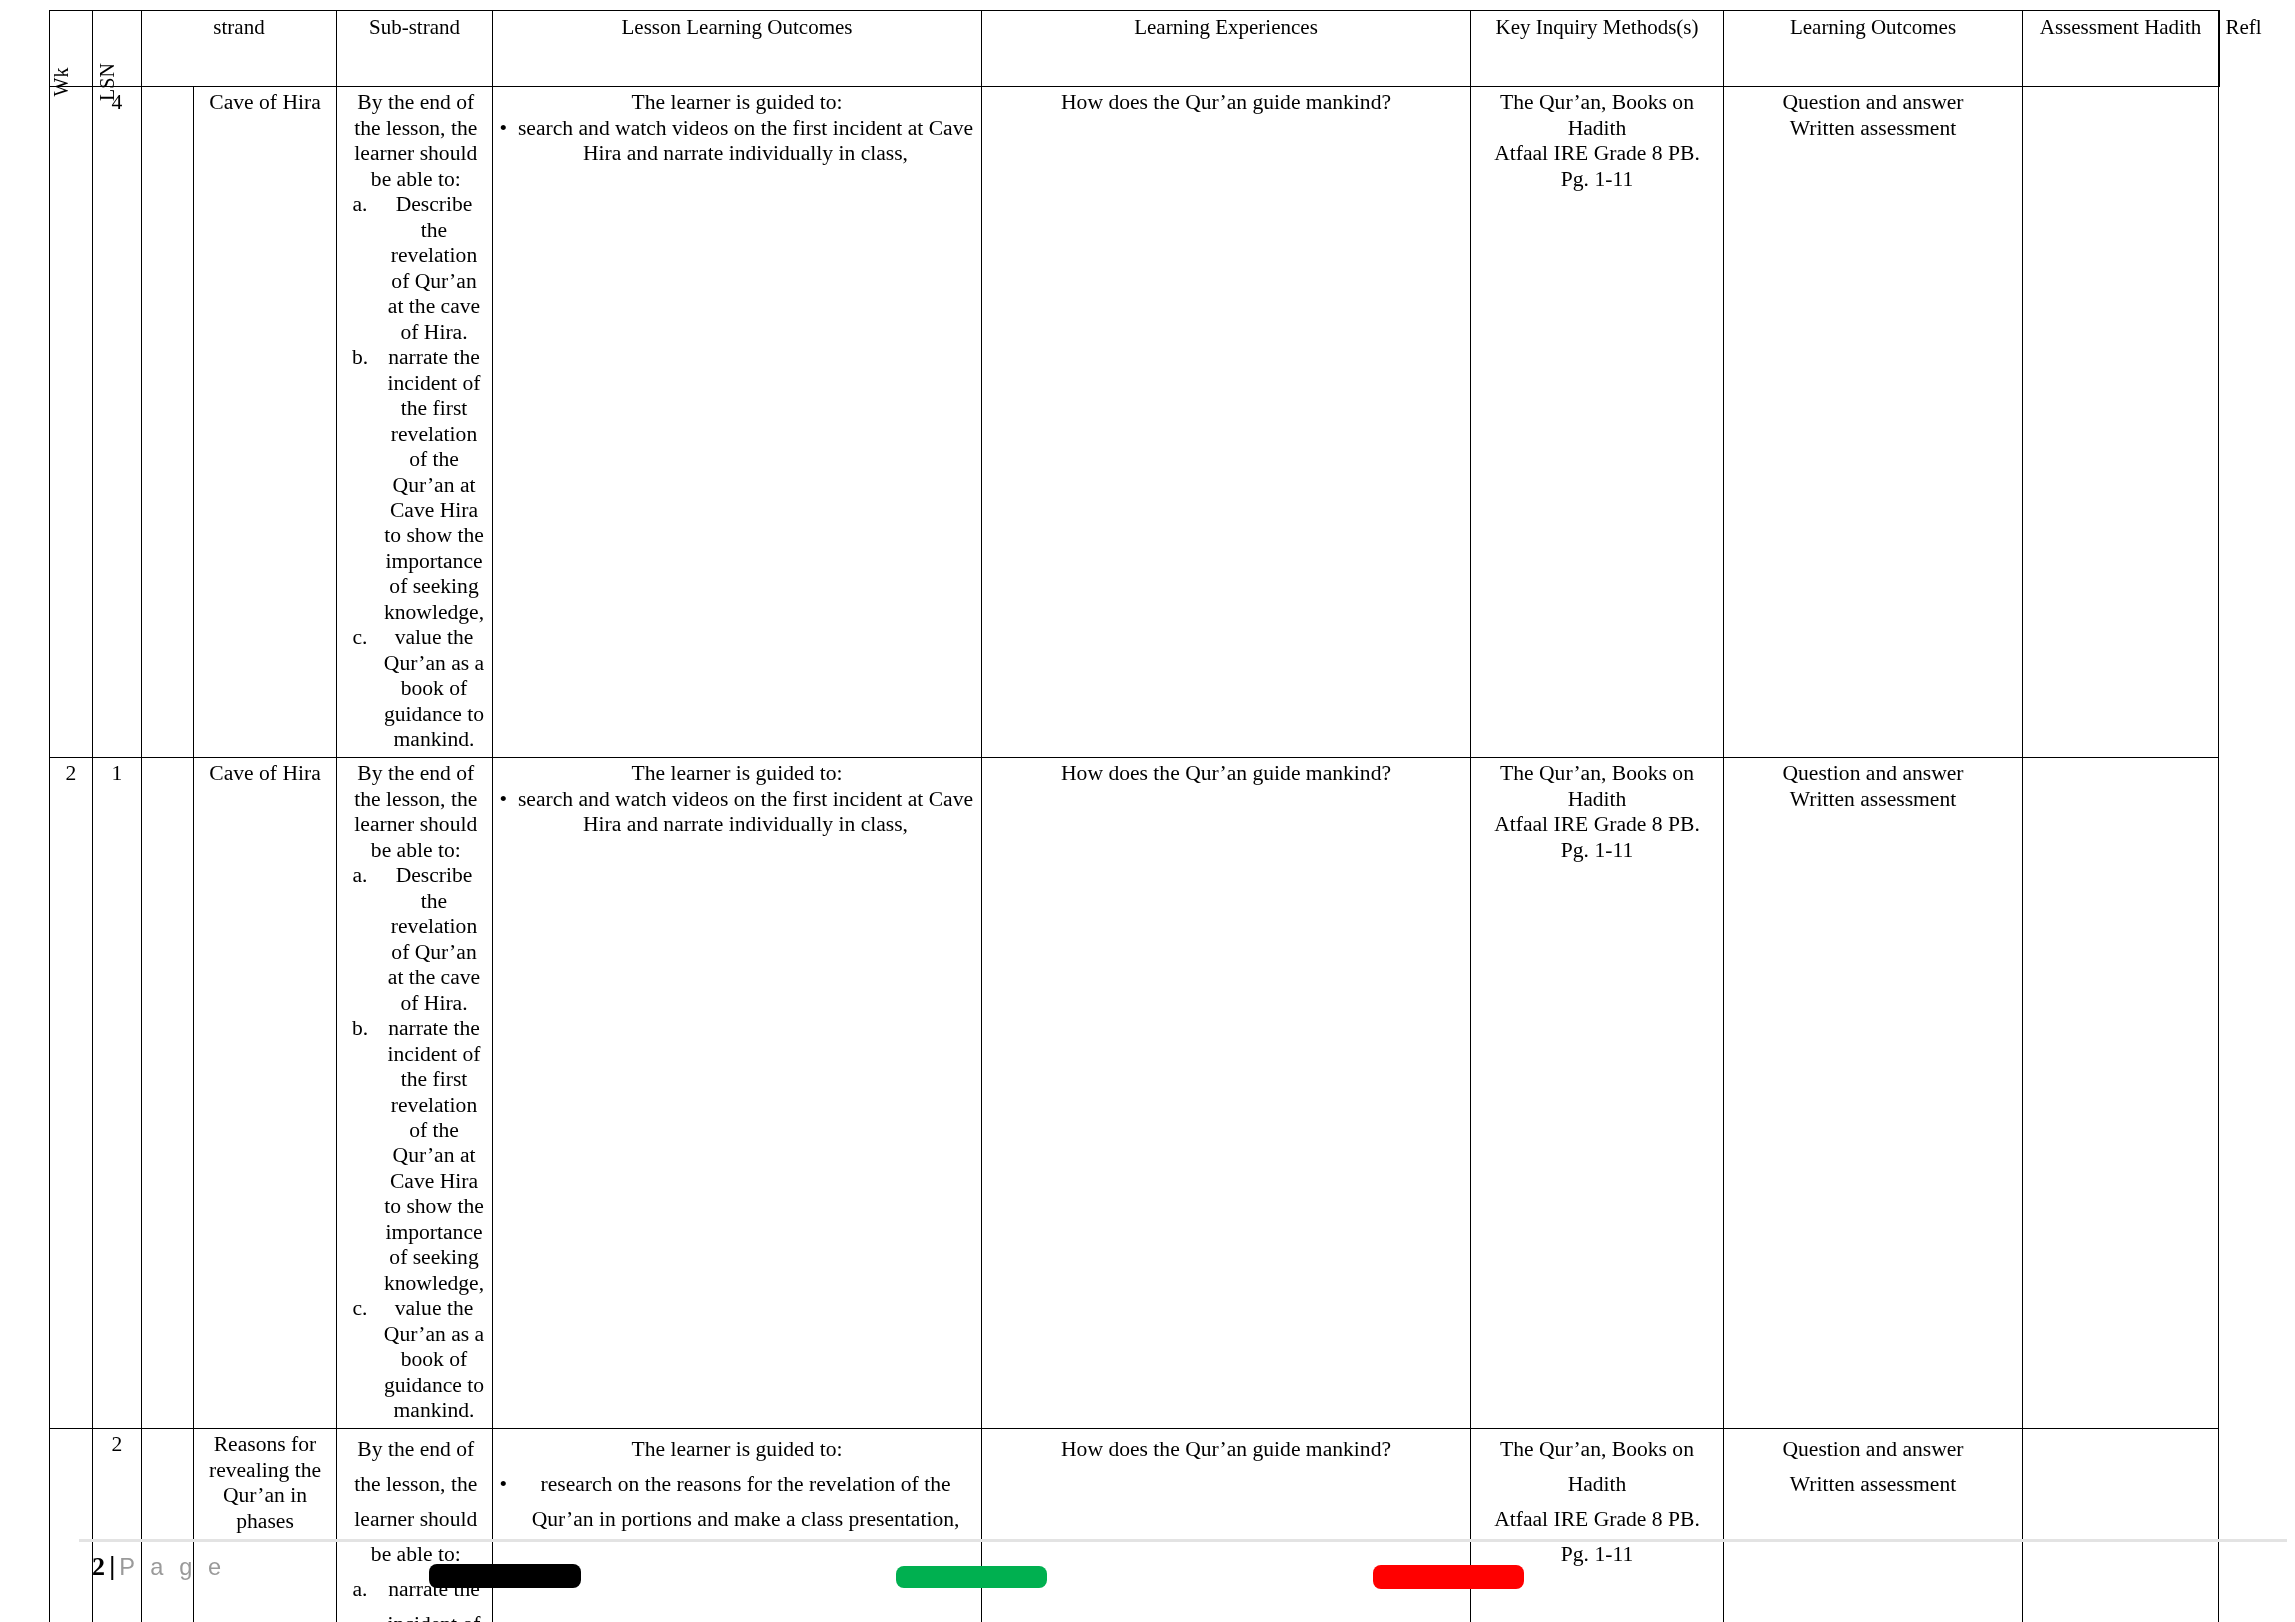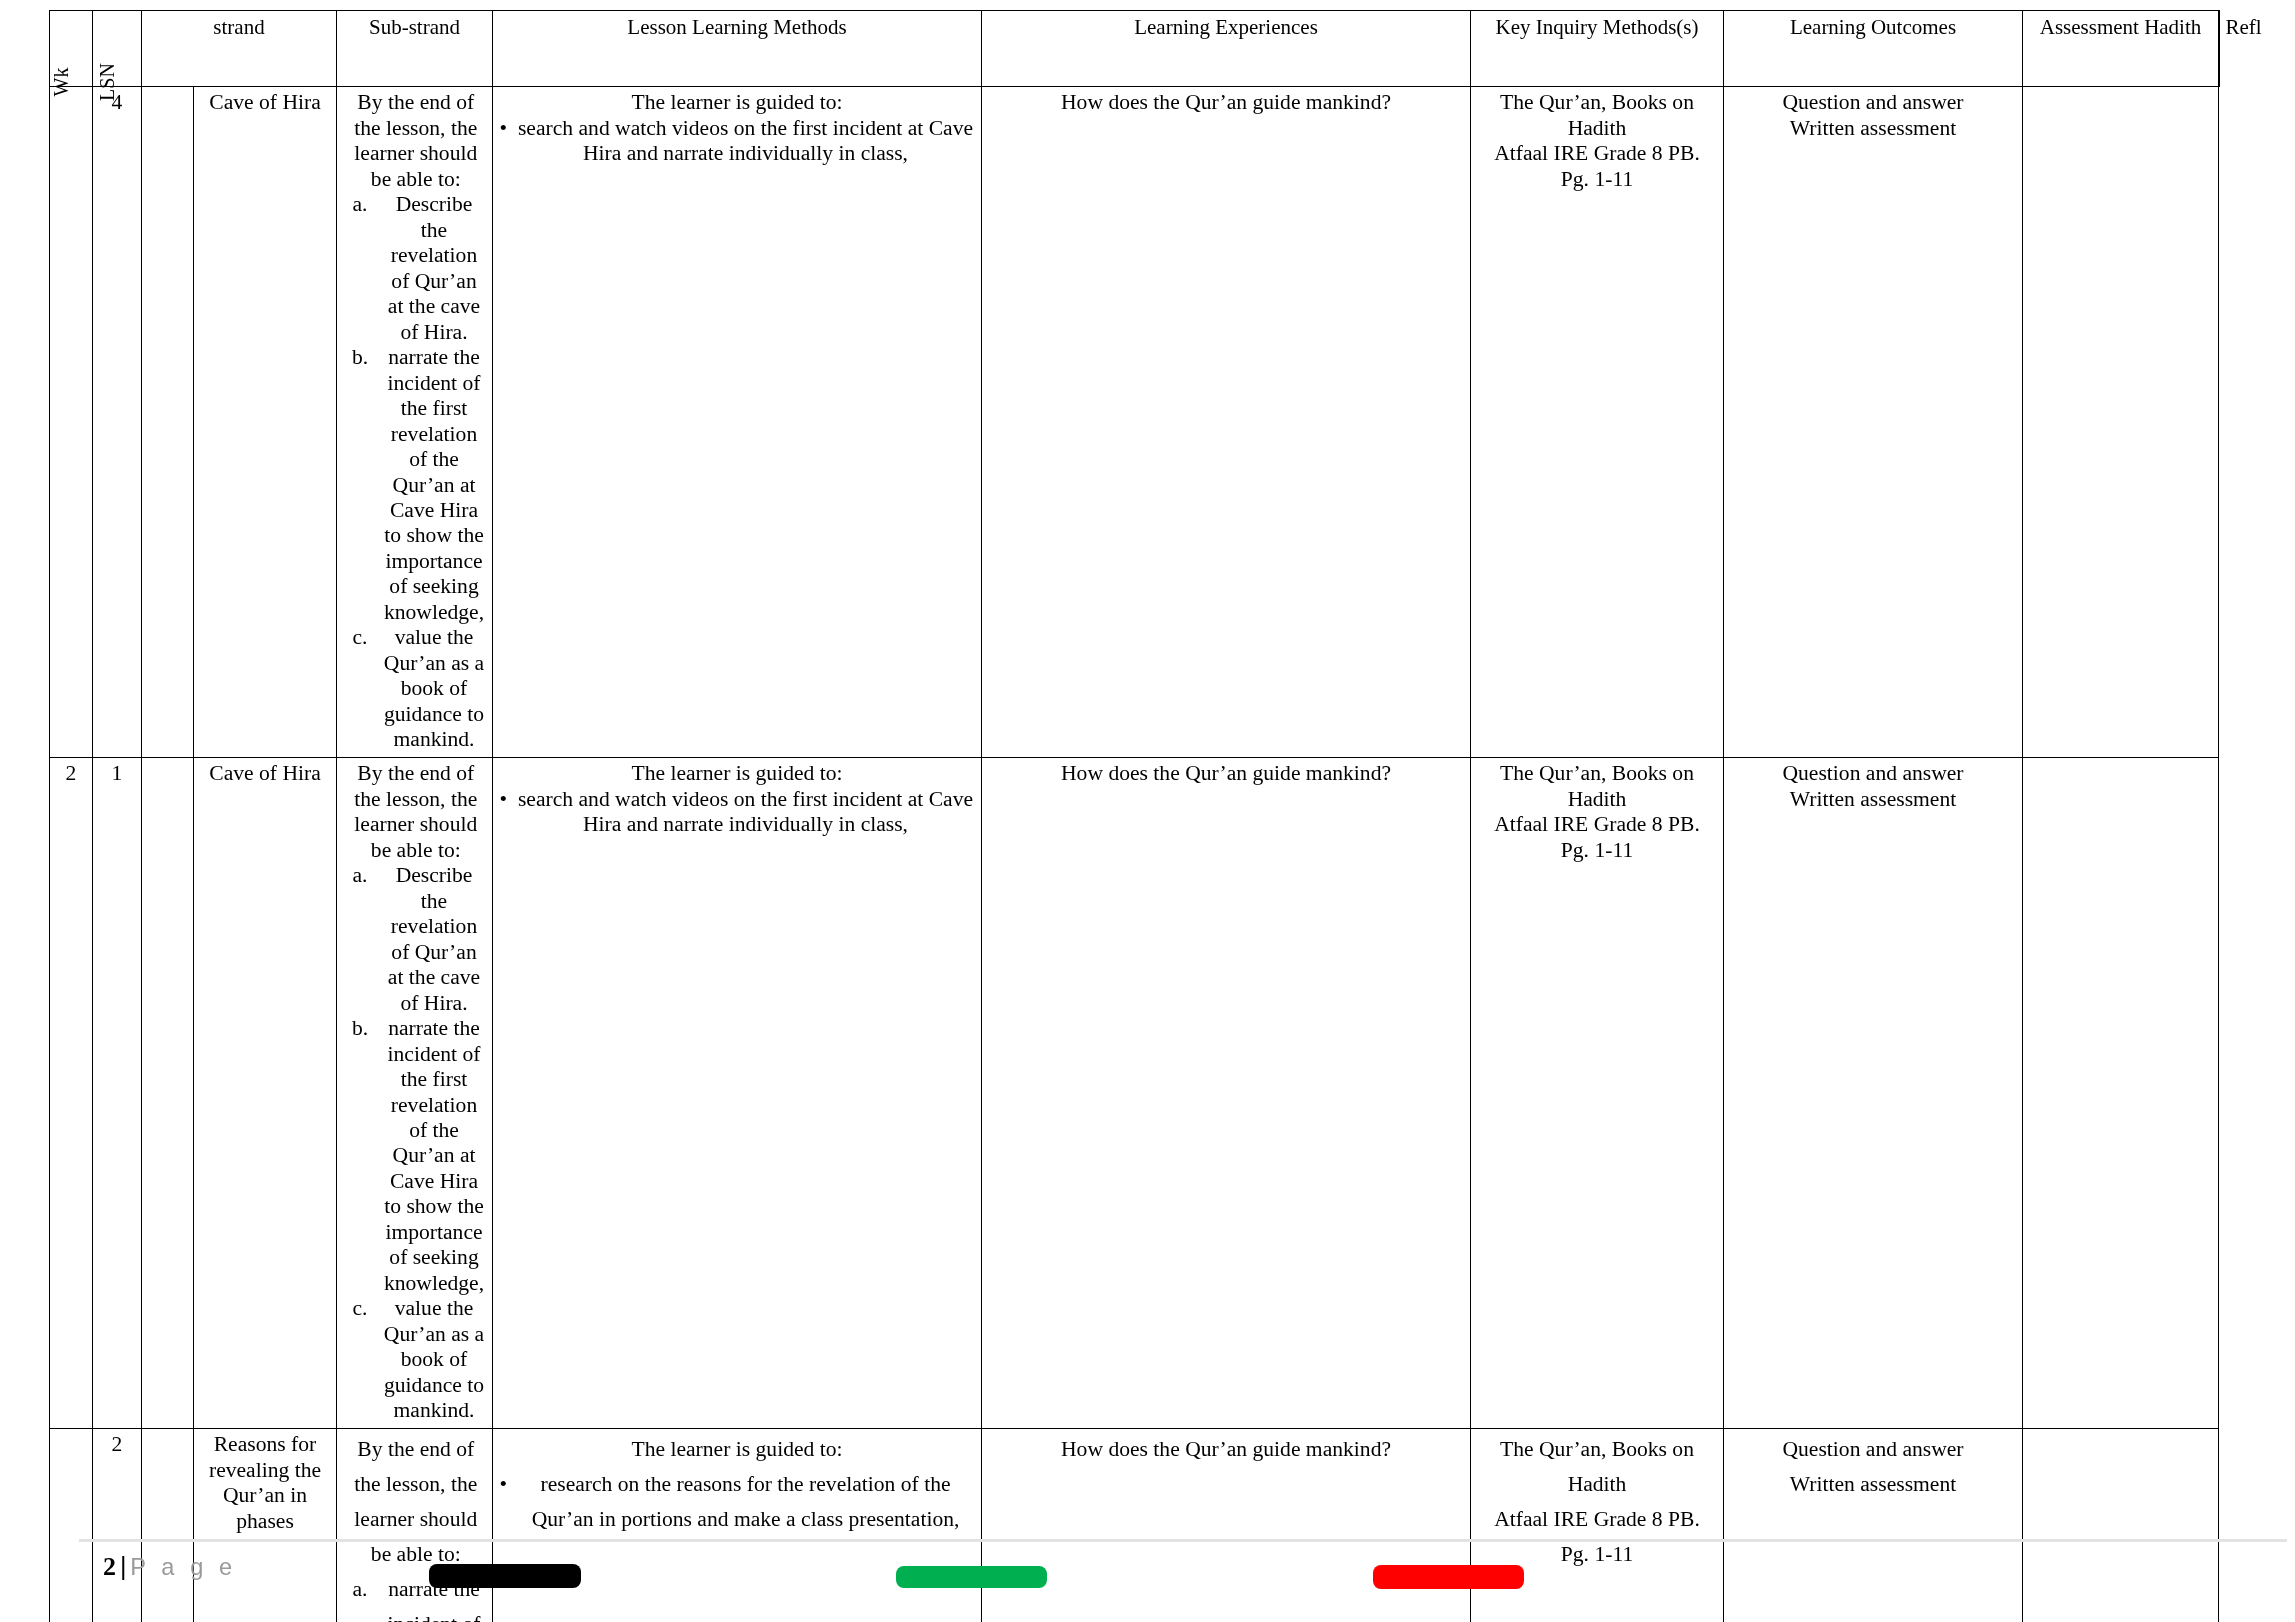--- a/index.html
+++ b/index.html
@@ -107,21 +107,20 @@
     height:3.3px;
     background:#e3e3e3;
   }
   .page-label{
     position:absolute;
     left:92px;
     top:1552px;
     font-size:23.6px;
     font-family:"Liberation Sans",sans-serif;
     white-space:nowrap;
-    padding-left:11px;
   }
   .page-label .pnum{font-weight:bold;color:#000;font-family:"Liberation Serif",serif;font-size:26px;}
   .page-label .sep{color:#000;padding:0 3.9px;font-size:25px;}
   .page-label .ptxt{color:#9a9a9a;letter-spacing:4.6px;font-size:23.6px;}
 
   .bar{position:absolute;border-radius:7.9px;}
   .bar-black{left:429px;top:1564px;width:152px;height:23.6px;background:#000000;}
   .bar-green{left:896px;top:1566px;width:151px;height:22px;background:#00b050;}
   .bar-red{left:1373px;top:1565px;width:151px;height:23.6px;background:#ff0000;}
 </style>
@@ -151,21 +150,21 @@
         <td class="hdr-rot">
           <span class="rot-label">LSN</span>
         </td>
         <td colspan="2">
           <span class="hdr-text">strand</span>
         </td>
         <td>
           <span class="hdr-text">Sub-strand</span>
         </td>
         <td>
-          <span class="hdr-text">Lesson Learning Methods</span>
+          <span class="hdr-text">Lesson Learning Outcomes</span>
         </td>
         <td>
           <span class="hdr-text">Learning Experiences</span>
         </td>
         <td>
           <span class="hdr-text">Key Inquiry Methods(s)</span>
         </td>
         <td>
           <span class="hdr-text">Learning Outcomes</span>
         </td>

